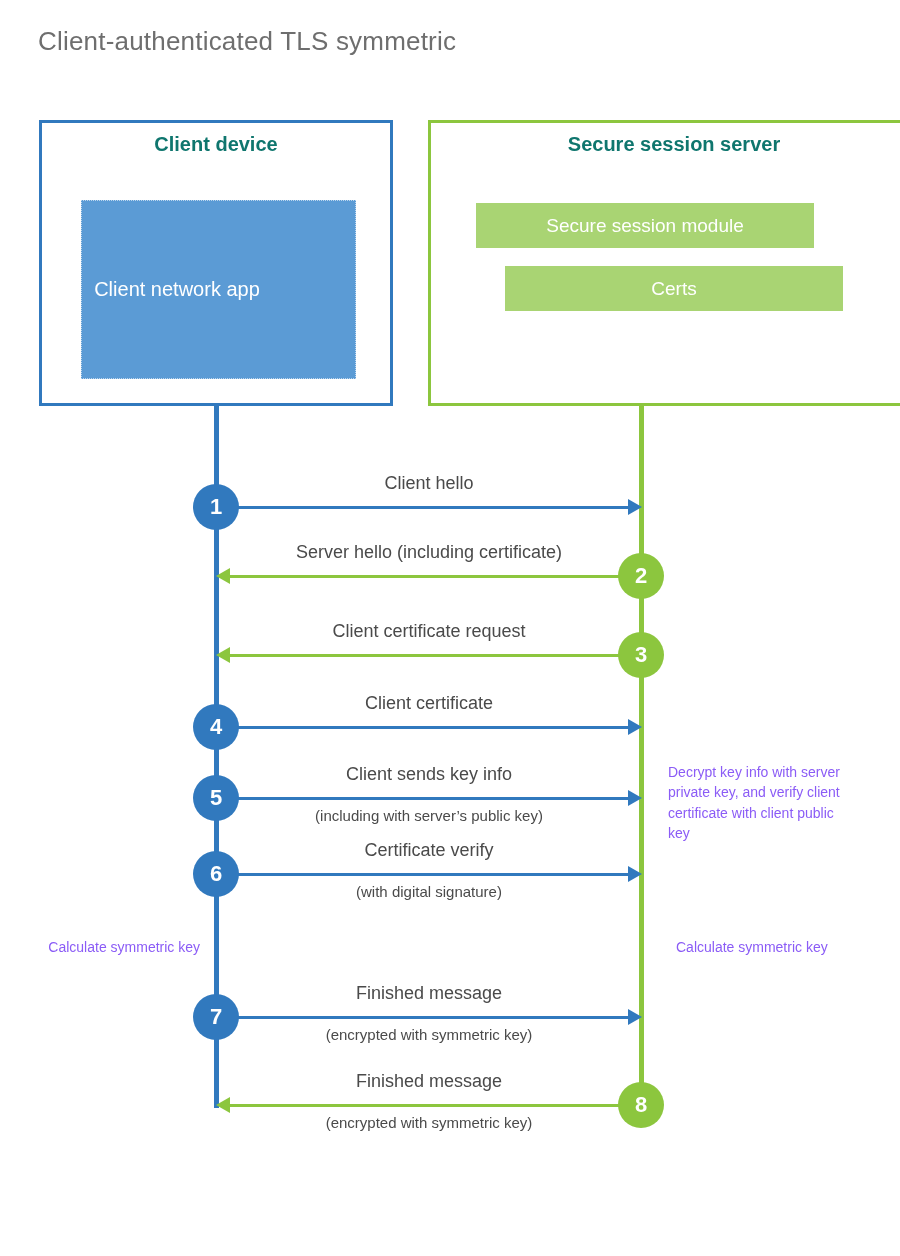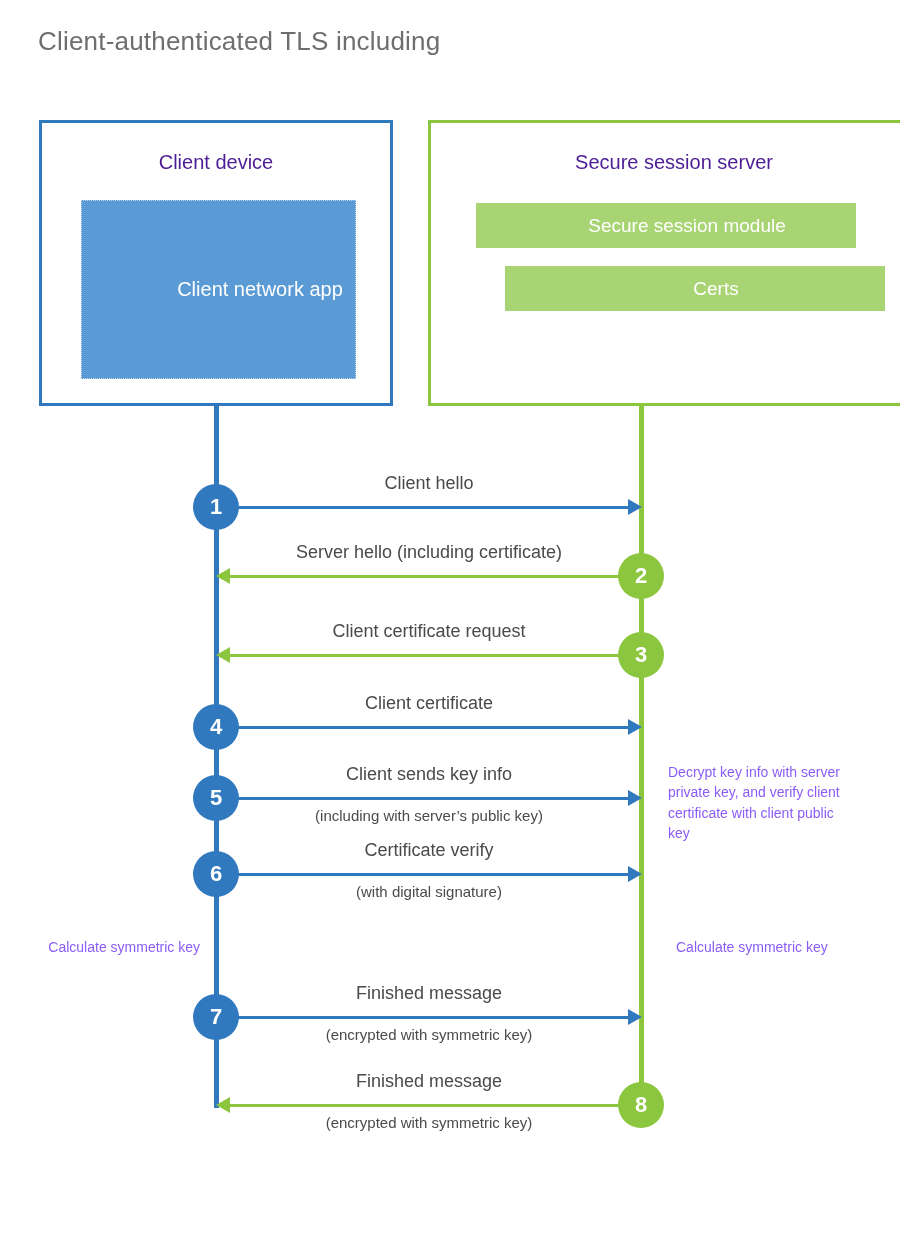--- a/index.html
+++ b/index.html
@@ -45,61 +45,60 @@
     left: 428px;
     top: 120px;
     width: 492px;
     height: 286px;
     border: 3px solid #8cc63e;
   }
   .entity-title {
     position: absolute;
     left: 0;
     right: 0;
-    top: 28px;
+    top: 10px;
     text-align: center;
     font-size: 20px;
-    font-weight: normal;
-    color: #4c1d95;
+    font-weight: bold;
+    color: #0f766e;
   }
 
   
   #client-app-block {
     position: absolute;
     left: 39px;
     top: 77px;
     width: 275px;
     height: 179px;
     background: #5b9bd5;
     border: 1px dotted #bcd6ee;
     box-sizing: border-box;
     display: flex;
     align-items: center;
-    justify-content: flex-end;
+    justify-content: flex-start;
   }
   #client-app-label {
     color: #ffffff;
     font-size: 20px;
     font-weight: 300;
     text-align: center;
     line-height: 1.32;
     width: 190px;
   }
 
   
   .server-bar {
     position: absolute;
     left: 45px;
     width: 338px;
     height: 45px;
     background: #a9d473;
     display: flex;
     align-items: center;
     justify-content: center;
-    padding-left: 42px;
   }
   .server-bar-label {
     color: #ffffff;
     font-size: 19px;
     font-weight: 300;
   }
   #server-bar-0 { top: 80px; }
   #server-bar-1 { top: 143px; margin-left: 29px; }
   #server-bar-2 { top: 206px; }
 
@@ -223,21 +222,21 @@
   #server-calc-note {
     left: 676px;
     top: 937px;
     width: 180px;
     text-align: left;
   }
 </style>
 </head>
 <body>
 
-<div id="diagram-title">Client-authenticated TLS including</div>
+<div id="diagram-title">Client-authenticated TLS symmetric</div>
 
 <div class="entity-box" id="client-device-box">
   <div class="entity-title">Client device</div>
   <div id="client-app-block">
     <div id="client-app-label">Client network app</div>
   </div>
 </div>
 
 <div class="entity-box" id="secure-server-box">
   <div class="entity-title">Secure session server</div>

